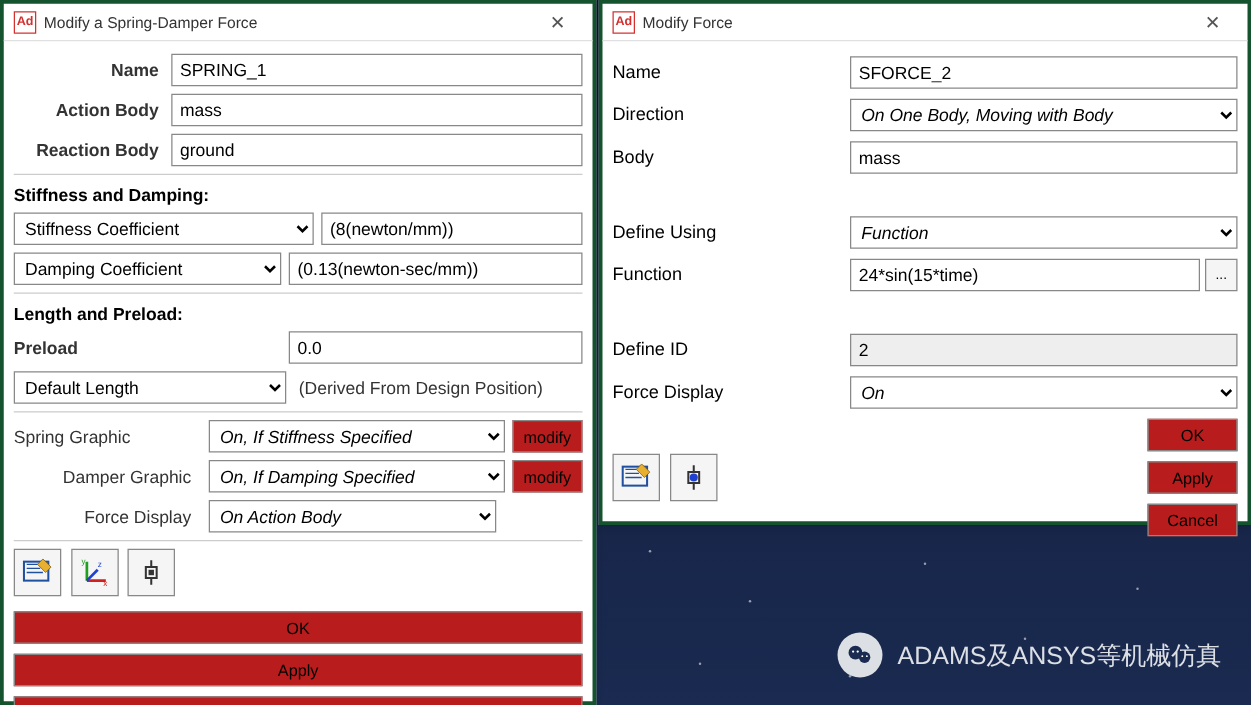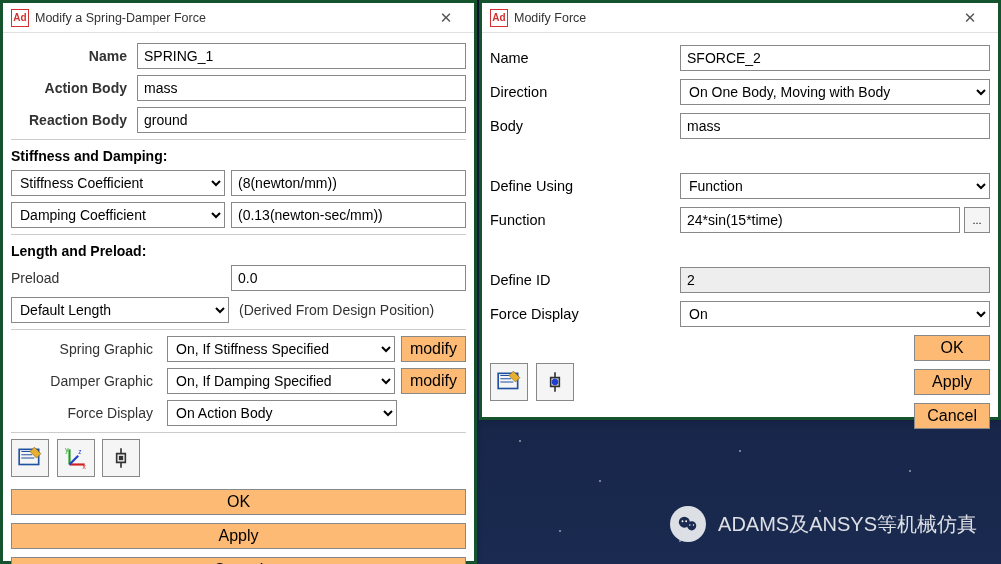--- a/index.html
+++ b/index.html
@@ -76,27 +76,27 @@
 }
 .txt.readonly { background: #eee; }
 select.sel {
   height: 26px;
   border: 1px solid #888;
   padding: 2px 4px;
   font-size: 14px;
   background: #fff;
   font-family: inherit;
 }
-.sel.flex { flex: 1; }
+.sel.flex { flex: 1; font-style: italic; }
 .btn {
   height: 26px;
   border: 1px solid #888;
-  background: #fdba74;
+  background: #b91c1c;
   padding: 0 12px;
-  font-size: 16px;
+  font-size: 13px;
   font-family: inherit;
 }
 .btn.small { padding: 0 8px; }
 .section-label {
   font-size: 14px;
   font-weight: bold;
   margin: 8px 0 4px 0;
 }
 .hr { border-top: 1px solid #ccc; margin: 4px 0; }
 .toolbar-btn {
@@ -181,51 +181,51 @@
     <div class="row">
       <span class="lbl lbl-right">Reaction Body</span>
       <input class="txt" value="ground" style="">
     </div>
 
     <div class="hr"></div>
 
     <div class="section-label">Stiffness and Damping:</div>
 
     <div class="row">
-      <select class="sel" style="width:214px">
+      <select class="sel" style="width:240px">
         <option>Stiffness Coefficient</option>
       </select>
       <input class="txt" value="(8(newton/mm))" style="">
     </div>
     <div class="row">
       <select class="sel" style="width:214px">
         <option>Damping Coefficient</option>
       </select>
       <input class="txt" value="(0.13(newton-sec/mm))" style="">
     </div>
 
     <div class="hr"></div>
 
     <div class="section-label">Length and Preload:</div>
 
     <div class="row">
-      <span class="lbl lbl-left lbl-plain" style="width:214px;font-weight:normal">Preload</span>
+      <span class="lbl lbl-left lbl-plain" style="width:214px;font-weight:bold">Preload</span>
       <input class="txt" value="0.0" style="">
     </div>
     <div class="row">
       <select class="sel" style="width:218px">
         <option>Default Length</option>
       </select>
       <span class="derived-note">(Derived From Design Position)</span>
     </div>
 
     <div class="hr"></div>
 
     <div class="row">
-      <span class="lbl lbl-left lbl-plain" style="width:150px;text-align:right;padding-right:8px">Spring Graphic</span>
+      <span class="lbl lbl-left lbl-plain" style="width:150px;padding-right:8px">Spring Graphic</span>
       <select class="sel flex">
         <option>On, If Stiffness Specified</option>
       </select>
       <button class="btn small">modify</button>
     </div>
     <div class="row">
       <span class="lbl lbl-left lbl-plain" style="width:150px;text-align:right;padding-right:8px">Damper Graphic</span>
       <select class="sel flex">
         <option>On, If Damping Specified</option>
       </select>

